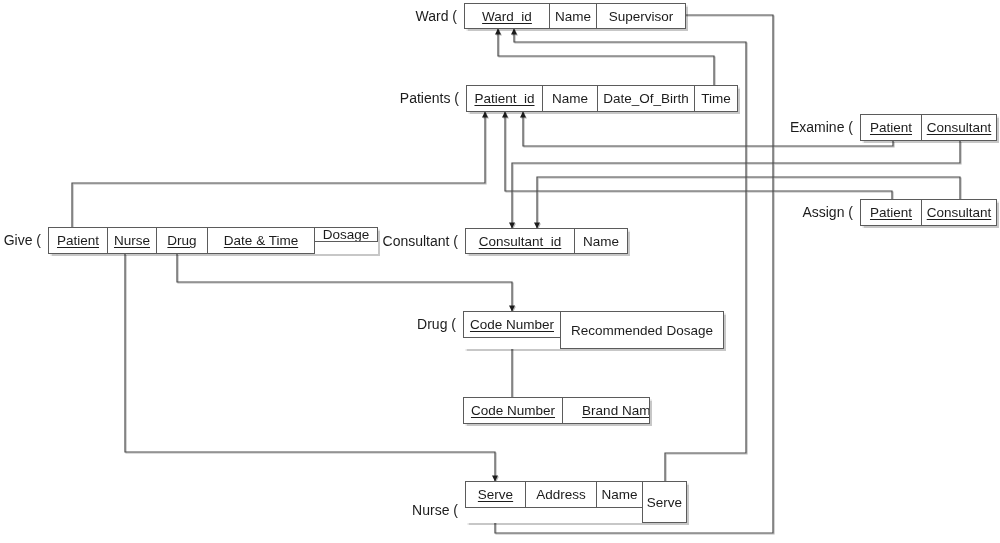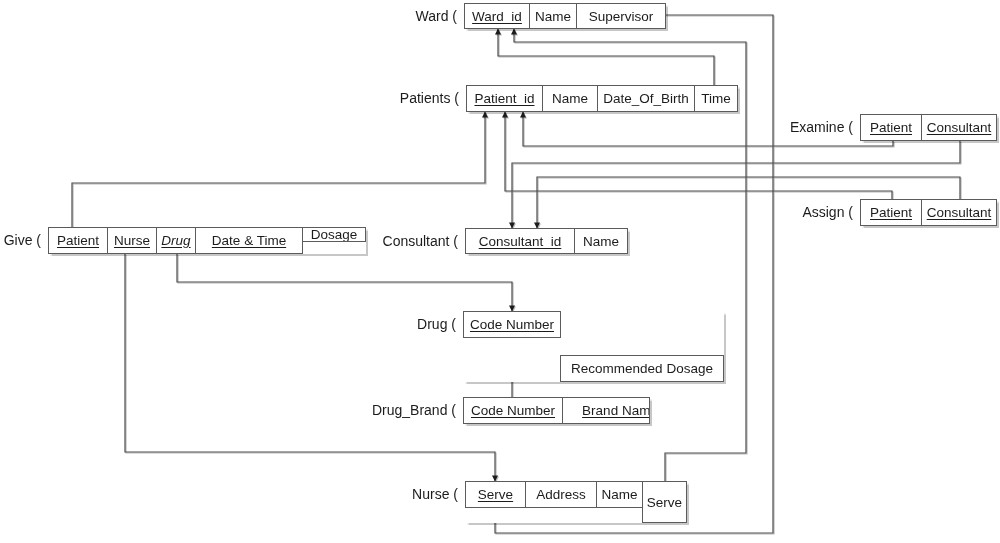--- a/index.html
+++ b/index.html
@@ -71,21 +71,21 @@
         <polyline points="960,199 960,177 537,177 537,228" fill="none" stroke="#4d4d4d" stroke-width="1.2" marker-end="url(#arrow)"></polyline>
         <polyline points="125,254 125,452 495,452 495,481" fill="none" stroke="#4d4d4d" stroke-width="1.2" marker-end="url(#arrow)"></polyline>
         <polyline points="177,254 177,282 512,282 512,311" fill="none" stroke="#4d4d4d" stroke-width="1.2" marker-end="url(#arrow)"></polyline>
         <polyline points="512,397 512,338" fill="none" stroke="#4d4d4d" stroke-width="1.2" marker-end="url(#arrow)"></polyline>
       </g>
   </svg>
   <div id="tables-layer">
       <div class="tbl" style="left: 464px; top: 3px;">
         <span class="tbl-label" style="line-height: 26px;">Ward (</span>
         <div class="cells">
-          <div class="cell key" style="width: 66px; height: 26px;">Ward_id</div>
+          <div class="cell key" style="width: 86px; height: 26px;">Ward_id</div>
           <div class="cell" style="width: 48px; height: 26px;">Name</div>
           <div class="cell" style="width: 90px; height: 26px;">Supervisor</div>
         </div>
       </div>
       <div class="tbl" style="left: 466px; top: 85px;">
         <span class="tbl-label" style="line-height: 27px;">Patients (</span>
         <div class="cells">
           <div class="cell key" style="width: 77px; height: 27px;">Patient_id</div>
           <div class="cell" style="width: 56px; height: 27px;">Name</div>
           <div class="cell" style="width: 98px; height: 27px;">Date_Of_Birth</div>
@@ -104,48 +104,47 @@
         <div class="cells">
           <div class="cell key" style="width: 62px; height: 27px;">Patient</div>
           <div class="cell key" style="width: 76px; height: 27px;">Consultant</div>
         </div>
       </div>
       <div class="tbl" style="left: 48px; top: 227px;">
         <span class="tbl-label" style="line-height: 27px;">Give (</span>
         <div class="cells">
           <div class="cell key" style="width: 60px; height: 27px;">Patient</div>
           <div class="cell key" style="width: 50px; height: 27px;">Nurse</div>
-          <div class="cell key" style="width: 40px; height: 27px; font-style: italic;">Drug</div>
+          <div class="cell key" style="width: 52px; height: 27px;">Drug</div>
           <div class="cell key" style="width: 108px; height: 27px; text-align: right;">Date &amp; Time</div>
           <div class="cell" style="width: 64px; height: 15px;">Dosage</div>
         </div>
       </div>
       <div class="tbl" style="left: 465px; top: 228px;">
         <span class="tbl-label" style="line-height: 26px;">Consultant (</span>
         <div class="cells">
           <div class="cell key" style="width: 110px; height: 26px;">Consultant_id</div>
           <div class="cell" style="width: 54px; height: 26px;">Name</div>
         </div>
       </div>
       <div class="tbl" style="left: 463px; top: 311px;">
         <span class="tbl-label" style="line-height: 27px;">Drug (</span>
         <div class="cells">
           <div class="cell key" style="width: 98px; height: 27px;">Code Number</div>
-          <div class="cell" style="width: 164px; height: 27px; margin-top: 44px;">Recommended Dosage</div>
+          <div class="cell" style="width: 164px; height: 38px;">Recommended Dosage</div>
         </div>
       </div>
       <div class="tbl" style="left: 463px; top: 397px;">
-        <span class="tbl-label" style="line-height: 27px;">Drug_Brand (</span>
         <div class="cells">
           <div class="cell key" style="width: 100px; height: 27px;">Code Number</div>
           <div class="cell key" style="width: 88px; height: 27px; padding-left: 28px;">Brand Name</div>
         </div>
       </div>
       <div class="tbl" style="left: 465px; top: 481px;">
-        <span class="tbl-label" style="line-height: 27px;">Nurse (</span>
+        <span class="tbl-label" style="line-height: 27px; margin-top: 16px;">Nurse (</span>
         <div class="cells">
           <div class="cell key" style="width: 61px; height: 27px;">Serve</div>
           <div class="cell" style="width: 72px; height: 27px;">Address</div>
           <div class="cell" style="width: 47px; height: 27px;">Name</div>
           <div class="cell" style="width: 45px; height: 42px;">Serve</div>
         </div>
       </div>
     </div>
 </div>
 

